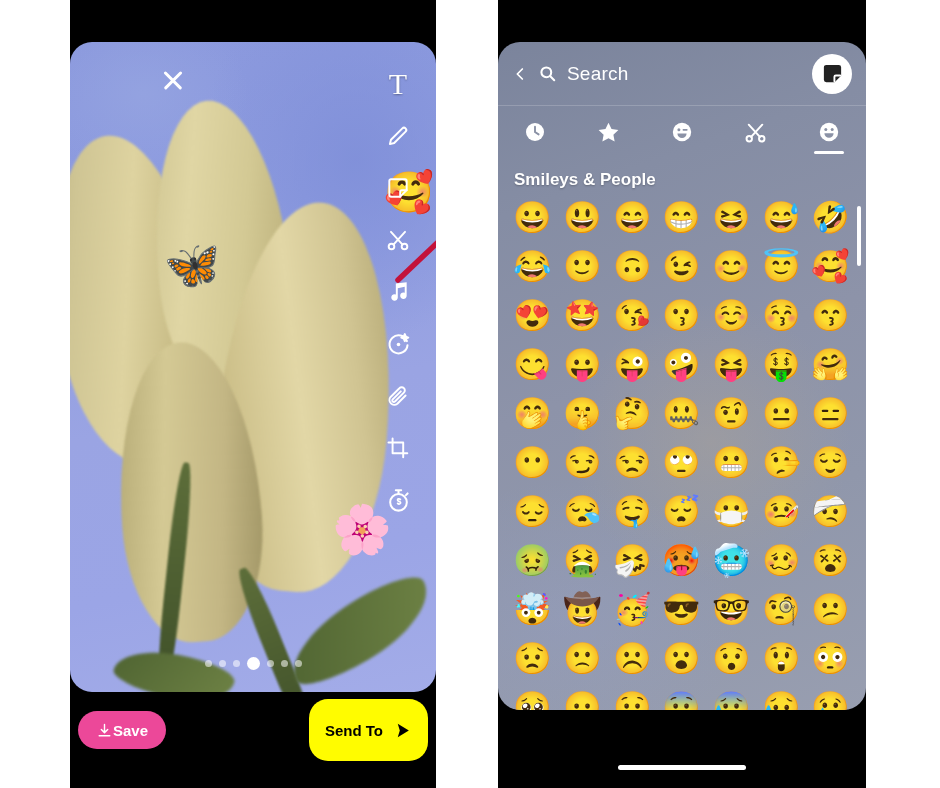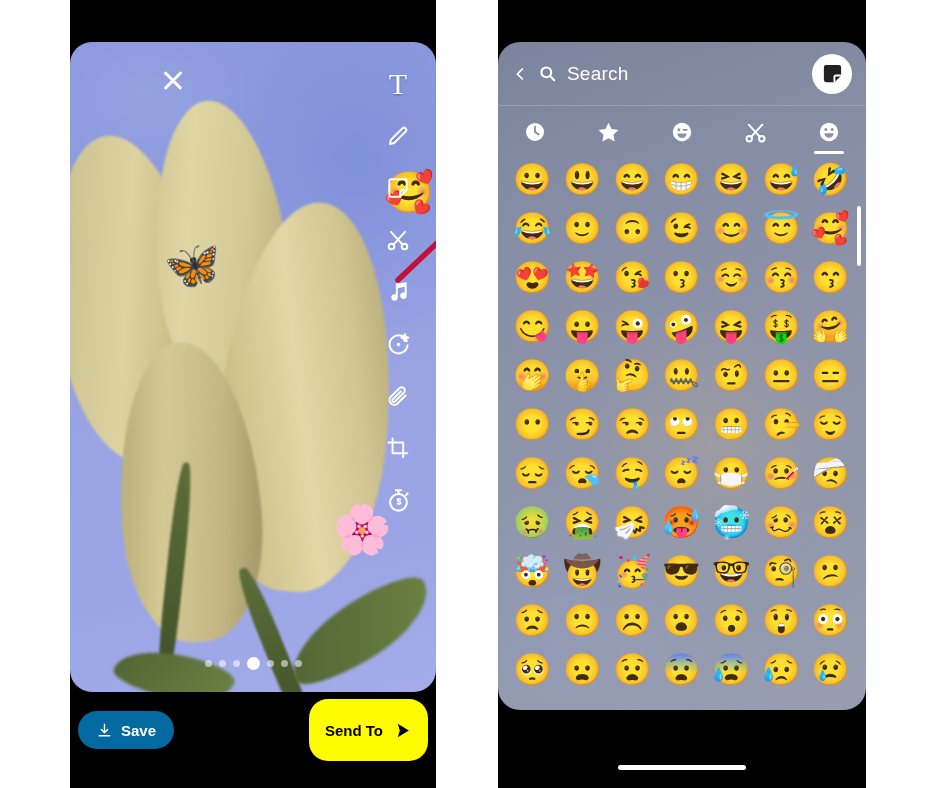--- a/index.html
+++ b/index.html
@@ -58,22 +58,22 @@
     text-shadow:0 1px 2px rgba(0,0,0,.35);}
   #anno-arrow{position:absolute;left:322px;top:196px;width:96px;height:90px;pointer-events:none;}
 
   .dots{position:absolute;left:0;right:0;bottom:22px;display:flex;justify-content:center;
     align-items:center;gap:7px;}
   .dot{width:7px;height:7px;border-radius:50%;background:rgba(255,255,255,.55);}
   .dot.on{width:13px;height:13px;background:#fff;}
 
   .bottombar{position:absolute;left:0;top:700px;width:366px;height:60px;
     display:flex;align-items:center;padding:0 8px;box-sizing:border-box;}
-  .pill{display:flex;align-items:center;gap:8px;height:38px;padding:0 18px;border-radius:19px;
-    background:#0369a1;color:#fff;font-size:15px;font-weight:bold;cursor:pointer;}
+  .pill{display:flex;align-items:center;height:38px;padding:0 18px;border-radius:19px;
+    background:#ec4899;color:#fff;font-size:15px;font-weight:bold;cursor:pointer;}
   .pill svg{display:block;}
   #send-to{margin-left:auto;background:#fffc00;color:#000;padding:12px 16px;gap:10px;}
 
   
   .picker{position:absolute;left:0;top:42px;width:368px;height:668px;border-radius:22px;
     overflow:hidden;
     background:
       radial-gradient(ellipse 200px 200px at 58% 60%, rgba(186,170,140,.30), rgba(0,0,0,0) 70%),
       radial-gradient(ellipse 240px 180px at 18% 86%, rgba(150,160,200,.35), rgba(0,0,0,0) 75%),
       linear-gradient(160deg,#7b849c 0%,#858da4 22%,#8d93a9 48%,#9097ab 70%,#989eb0 100%);
@@ -271,20 +271,21 @@
             <circle cx="12" cy="12" r="9.2" fill="#fff"></circle>
             <circle cx="8.8" cy="9.6" r="1.5" fill="#8b92a6"></circle>
             <circle cx="15.2" cy="9.6" r="1.5" fill="#8b92a6"></circle>
             <path d="M7.4 13.2h9.2a4.6 4.6 0 01-9.2 0z" fill="#8b92a6"></path>
           </svg>
           <div class="underline"></div>
         </div>
       </div>
 
       <div class="grid-wrap">
+        <div class="sec-title">Smileys &amp; People</div>
         <div class="egrid" id="emoji-grid">
             <div class="ecell">😀</div>
             <div class="ecell">😃</div>
             <div class="ecell">😄</div>
             <div class="ecell">😁</div>
             <div class="ecell">😆</div>
             <div class="ecell">😅</div>
             <div class="ecell">🤣</div>
             <div class="ecell">😂</div>
             <div class="ecell">🙂</div>

